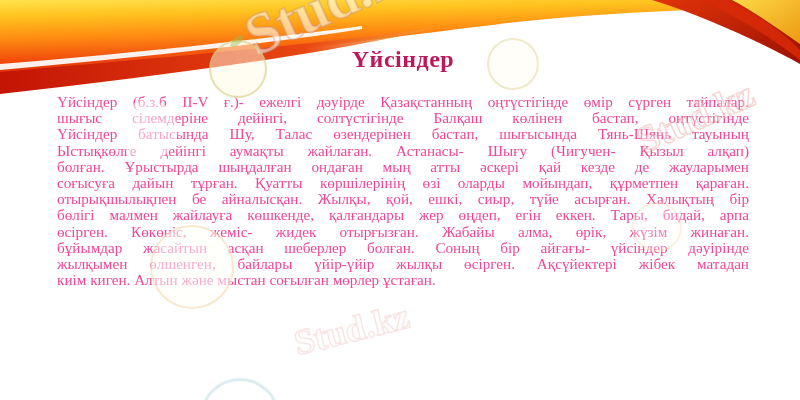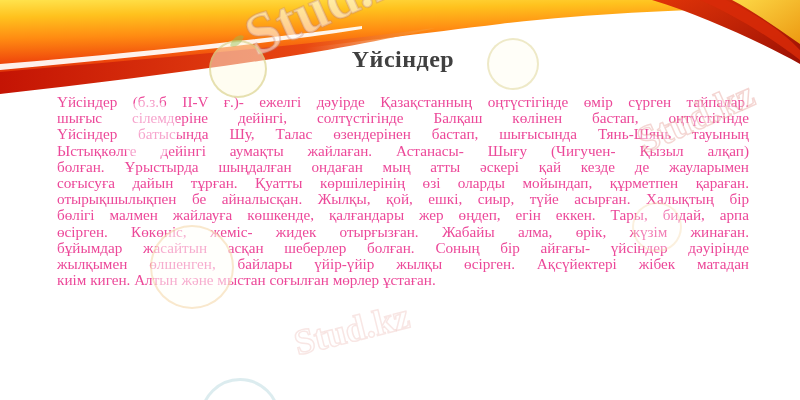--- a/index.html
+++ b/index.html
@@ -13,21 +13,21 @@
   .slide { position: absolute; inset: 0; width: 800px; height: 400px; }
 
   .wave-svg { position: absolute; top: 0; left: 0; width: 800px; height: 110px; display: block; }
 
   .title {
     position: absolute;
     top: 46px; left: 57px; width: 692px;
     text-align: center;
     font-size: 24px;
     font-weight: bold;
-    color: #404040;
+    color: #be185d;
     letter-spacing: 0.5px;
     z-index: 3;
   }
 
   .body-text {
     position: absolute;
     top: 94px; left: 57px; width: 692px;
     font-size: 15.2px;
     line-height: 16.2px;
     color: #ec4899;

